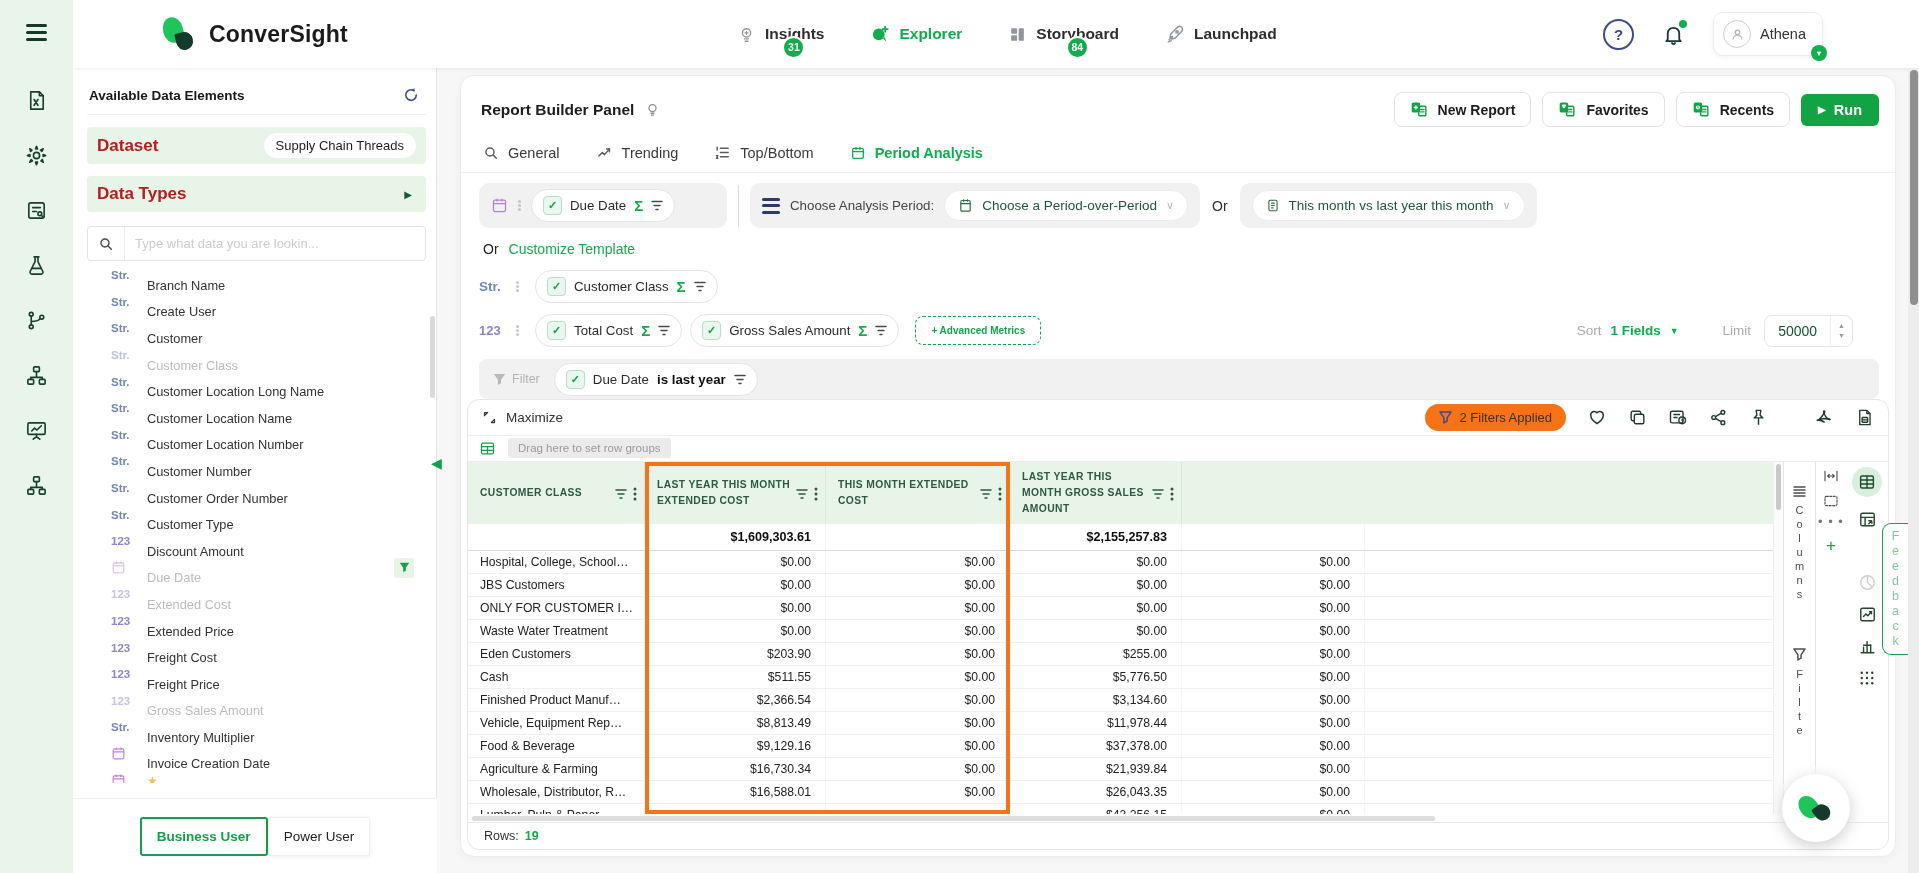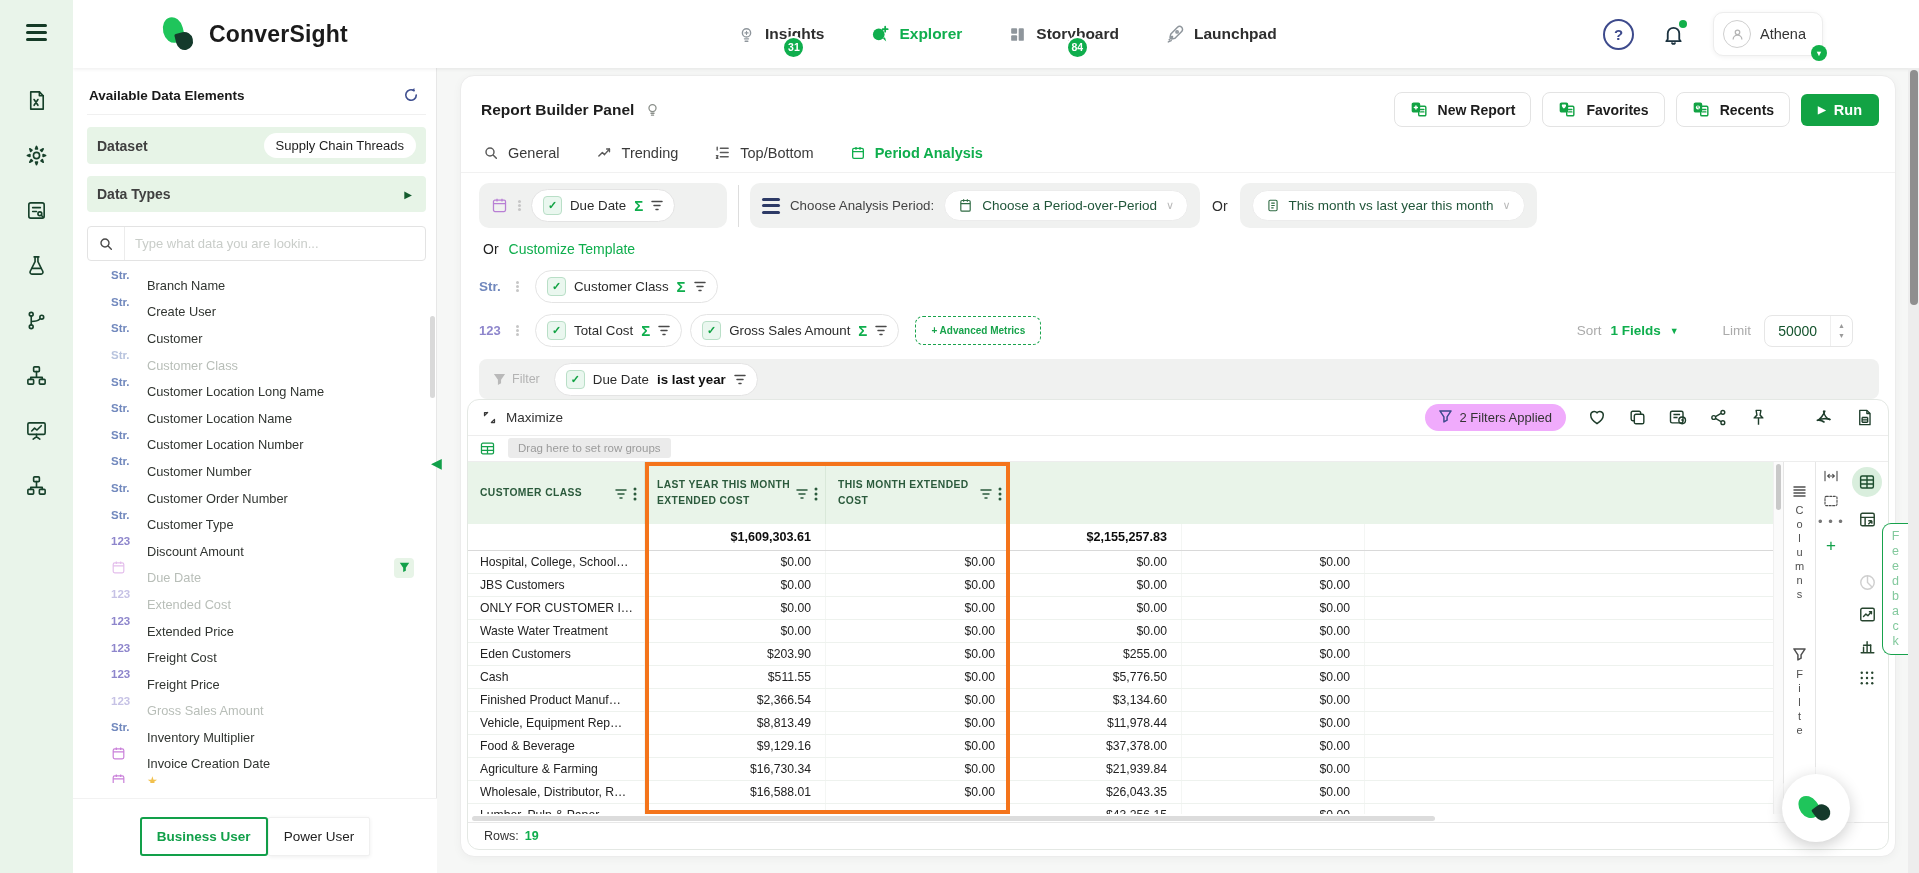--- a/index.html
+++ b/index.html
@@ -42,21 +42,21 @@
   .ucaret{position:absolute;right:-5px;bottom:-6px;width:16px;height:16px;border-radius:50%;background:#12b04a;
           color:#fff;font-size:7.5px;display:flex;align-items:center;justify-content:center;}
   
   .sidebar{position:absolute;left:73px;top:68px;width:364px;height:805px;background:#fff;z-index:4;
            border-right:1px solid #e7e7e7;box-sizing:border-box;padding:18px 10px 0 14px;}
   .sd-title-row{display:flex;justify-content:space-between;align-items:center;padding:0 6px 10px 2px;border-bottom:1px solid #f0f0f0;}
   .sd-title{font-size:13.5px;font-weight:700;color:#191919;}
   .refresh{color:#3f4f8f;cursor:pointer;display:flex;}
   .sd-sec{background:#e7f4e7;border-radius:4px;display:flex;justify-content:space-between;align-items:center;
           margin-top:12px;padding:6px 10px;min-height:24px;cursor:pointer;}
-  .sd-sec-label{color:#404040;font-weight:700;font-size:14px;}
+  .sd-sec-label{color:#b91c1c;font-weight:700;font-size:17px;}
   .ds-pill{background:#fff;border-radius:14px;padding:5px 12px;font-size:13px;color:#1e1e1e;}
   .sec-arrow{color:#145c2e;font-size:10px;margin-right:4px;}
   .sd-search{margin-top:14px;display:flex;align-items:center;border:1px solid #e3e3e3;border-radius:4px;height:33px;overflow:hidden;}
   .sd-search .sic{width:36px;height:100%;display:flex;align-items:center;justify-content:center;color:#4a4a4a;border-right:1px solid #ececec;}
   .sd-search input{flex:1;border:none;outline:none;font-size:13px;padding:0 10px;color:#333;font-family:inherit;}
   .sd-search input::placeholder{color:#c9cdc9;}
   .sd-list{margin-top:10px;height:512px;overflow:hidden;padding-left:24px;position:relative;}
   .sd-item{display:flex;align-items:center;gap:9px;height:26.6px;cursor:pointer;}
   .sd-item:first-child{margin-top:-9px;}
   .sd-ic{width:27px;display:flex;align-items:center;font-weight:700;font-size:11.5px;}
@@ -139,21 +139,21 @@
          align-items:center;gap:14px;padding:0 14px;}
   .filt-lbl{display:flex;align-items:center;gap:6px;color:#b3b3b3;font-size:12.5px;}
   .bold-cond{font-weight:700;color:#101010;}
   
   .grid-card{margin:auto 6px 6px;height:452px;border:1px solid #e4e8e4;border-radius:12px;display:flex;
              flex-direction:column;overflow:hidden;background:#fff;}
   .g-toolbar{height:38px;display:flex;align-items:center;justify-content:space-between;padding:0 14px 0 14px;}
   .maxi{display:flex;align-items:center;gap:9px;font-size:13.5px;color:#333;cursor:pointer;}
   .maxi .mic{color:#3a3a3a;display:flex;}
   .g-tools{display:flex;align-items:center;gap:21px;color:#1e3d2b;}
-  .fchip{display:flex;align-items:flex-start;gap:8px;background:#f0abfc;border-radius:16px;padding:6px 14px;
+  .fchip{display:flex;align-items:center;gap:8px;background:#f97316;border-radius:16px;padding:6px 14px;
          font-size:13px;color:#333;cursor:pointer;}
   .fchip .fic{color:#3d4a8c;display:flex;}
   .tool-ic{cursor:pointer;display:flex;}
   .tool-gap{width:4px;}
   .rowgroup{height:28px;border-top:1px solid #ededed;border-bottom:1px solid #ededed;display:flex;
             align-items:center;gap:12px;padding-left:11px;}
   .rg-ic{color:#12a04a;display:flex;cursor:pointer;}
   .rg-chip{background:#ebebeb;border-radius:3px;padding:4px 10px;font-size:11.5px;color:#9b9b9b;}
   .grid-flex{display:flex;height:352px;}
   .table-wrap{flex:1;position:relative;overflow:hidden;}
@@ -875,20 +875,33 @@
                   <span><svg class="svgic" width="12" height="10" viewBox="0 0 12 10" fill="none" stroke="currentColor" stroke-width="1.5" stroke-linecap="round">
                       <path d="M1 1h10M3 5h6M5 9h2"></path>
                     </svg></span>
                   <span><svg class="svgic" width="4" height="14" viewBox="0 0 4 14">
                       <circle cx="2" cy="2" r="1.5" fill="currentColor"></circle>
                       <circle cx="2" cy="7" r="1.5" fill="currentColor"></circle>
                       <circle cx="2" cy="12" r="1.5" fill="currentColor"></circle>
                     </svg></span>
                 </span>
               </div>
+              <div class="th">
+                <span class="th-label">LAST YEAR THIS MONTH GROSS SALES AMOUNT</span>
+                <span class="th-icons">
+                  <span><svg class="svgic" width="12" height="10" viewBox="0 0 12 10" fill="none" stroke="currentColor" stroke-width="1.5" stroke-linecap="round">
+                      <path d="M1 1h10M3 5h6M5 9h2"></path>
+                    </svg></span>
+                  <span><svg class="svgic" width="4" height="14" viewBox="0 0 4 14">
+                      <circle cx="2" cy="2" r="1.5" fill="currentColor"></circle>
+                      <circle cx="2" cy="7" r="1.5" fill="currentColor"></circle>
+                      <circle cx="2" cy="12" r="1.5" fill="currentColor"></circle>
+                    </svg></span>
+                </span>
+              </div>
               <div class="th filler"></div>
             </div>
           <div id="tbody">
               <div class="trow grid-cols totals">
                 <div class="td name"></div>
                 <div class="td num">$1,609,303.61</div>
                 <div class="td num"></div>
                 <div class="td num">$2,155,257.83</div>
                 <div class="td num"></div>
                 <div class="td filler"></div>

